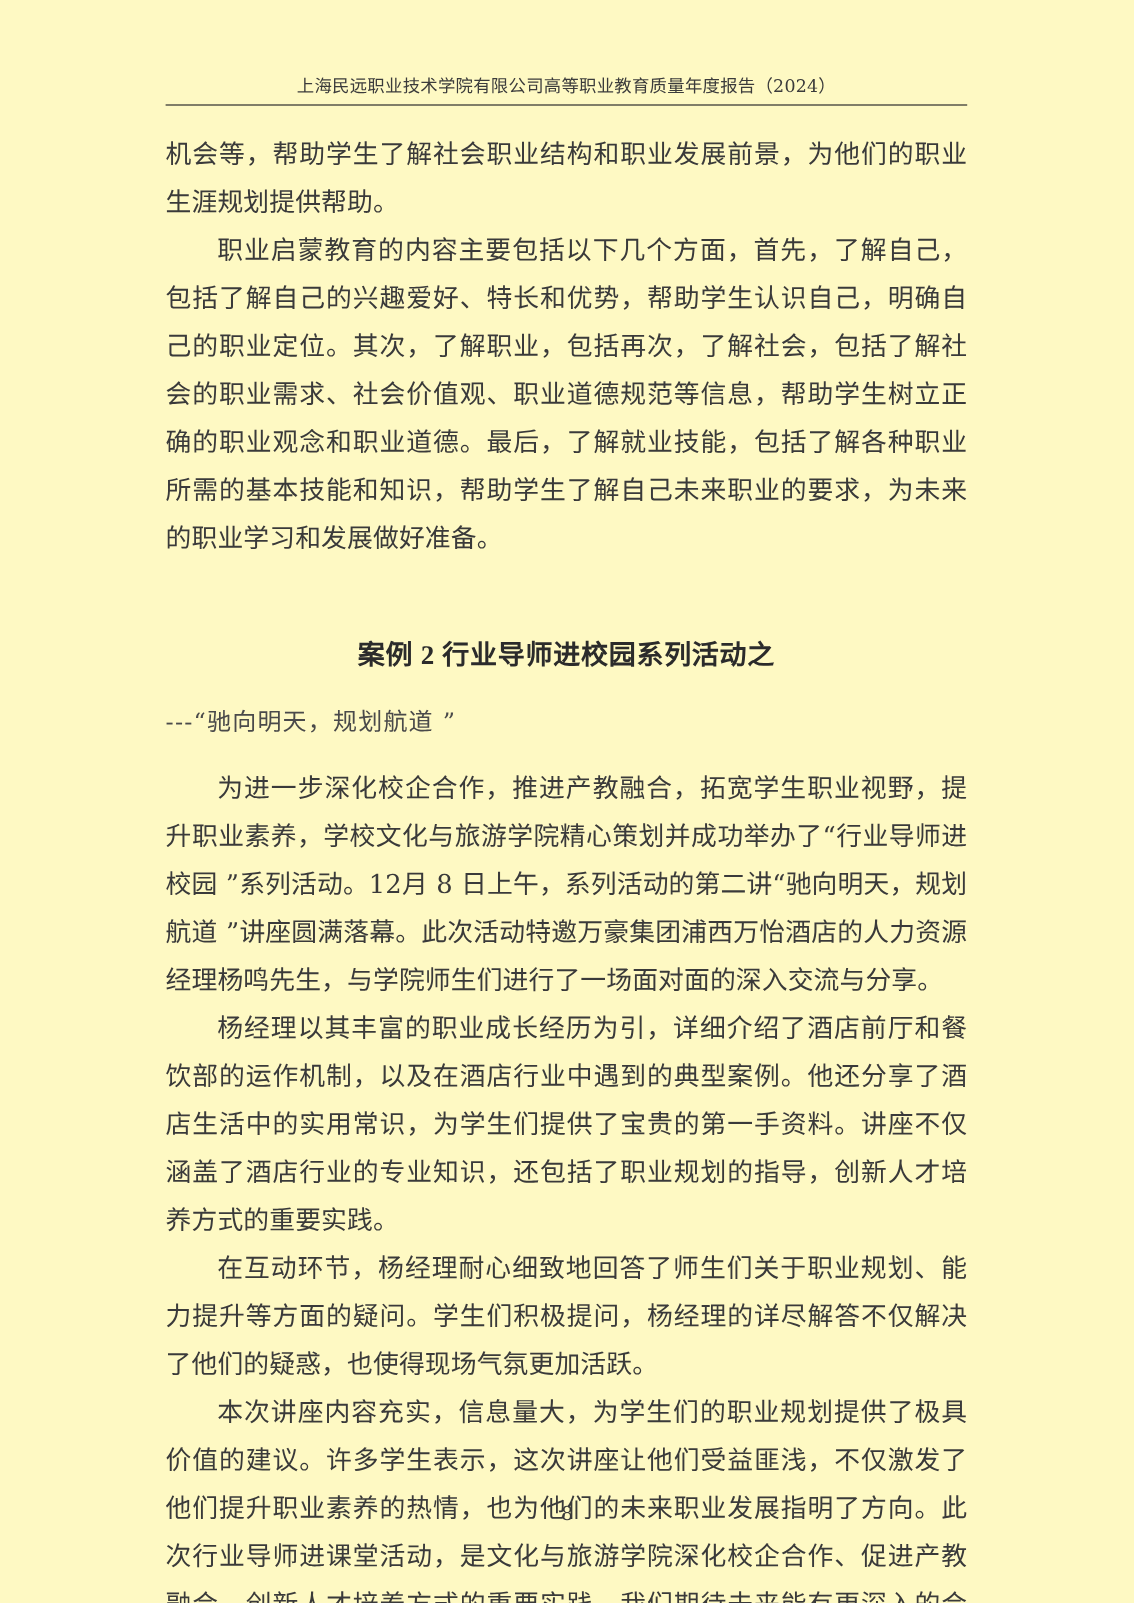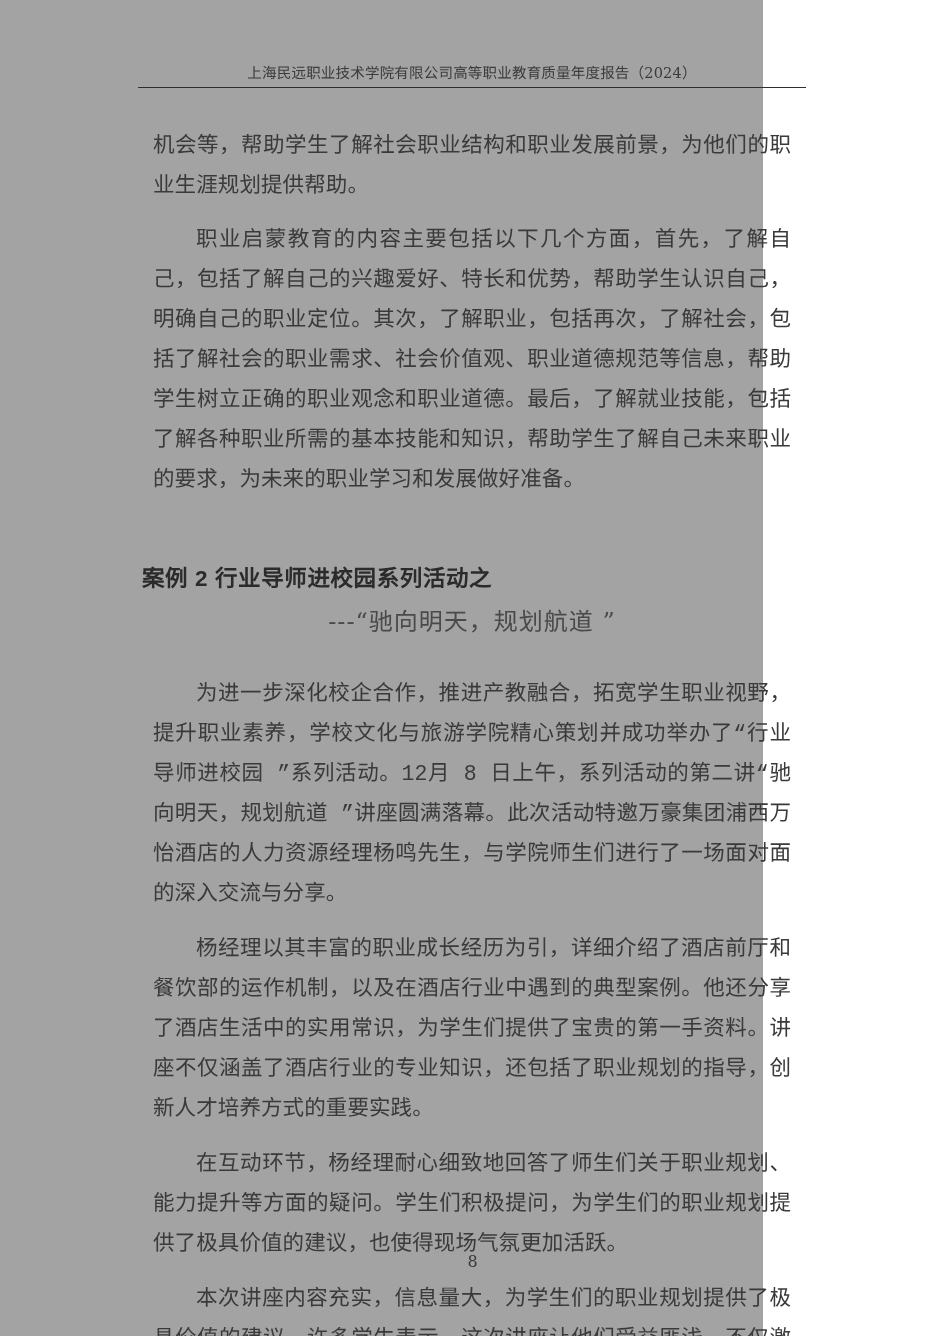--- a/index.html
+++ b/index.html
@@ -9,23 +9,23 @@
   }
   body {
     width: 945px;
     height: 1336px;
     background: #ffffff;
     font-family: "DejaVu Serif", "Liberation Serif", serif;
     overflow: hidden;
   }
   .page {
     position: relative;
-    width: 763px;
+    width: 945px;
     height: 1336px;
-    background: #a3a3a3;
+    background: #fef9c3;
     box-sizing: border-box;
   }
   
   .header {
     position: absolute;
     left: 138px;
     top: 62px;
     width: 668px;
     text-align: center;
   }
@@ -49,46 +49,45 @@
     left: 138px;
     top: 110px;
     width: 668px;
   }
   .para {
     font-size: 21.5px;
     line-height: 40px;
     color: #3a3a3a;
     text-align: justify;
     text-justify: inter-ideograph;
-    margin: 15px;
+    margin: 0;
     letter-spacing: 0.1px;
     font-family: "DejaVu Serif", "Liberation Serif", serif;
   }
   .para.indent {
     text-indent: 2em;
-    font-family: Liberation Mono, monospace;
   }
   .spacer-sm { height: 18px; }
   .spacer-md { height: 40px; }
   
   .case-heading {
     font-size: 22.5px;
     line-height: 40px;
     font-weight: bold;
     color: #2b2b2b;
-    text-align: left;
-    margin: 4px;
+    text-align: center;
+    margin: 16px;
     letter-spacing: 0.6px;
-    font-family: Liberation Sans, sans-serif;
+    font-family: Liberation Serif, serif;
   }
   .case-subheading {
-    font-size: 24px;
+    font-size: 20px;
     line-height: 38px;
     color: #4a4a4a;
-    text-align: center;
+    text-align: left;
     margin: 0;
     letter-spacing: 1px;
     font-family: "DejaVu Serif", "Liberation Serif", serif;
   }
   
   .footer {
     position: absolute;
     left: 0;
     top: 1252px;
     width: 945px;
@@ -121,21 +120,21 @@
     <h2 class="case-heading">案例 2 行业导师进校园系列活动之</h2>
 
     <div class="case-subheading">---“驰向明天，规划航道 ”</div>
 
     <div class="spacer-sm"></div>
 
     <p class="para indent">为进一步深化校企合作，推进产教融合，拓宽学生职业视野，提升职业素养，学校文化与旅游学院精心策划并成功举办了“行业导师进校园 ”系列活动。12月 8 日上午，系列活动的第二讲“驰向明天，规划航道 ”讲座圆满落幕。此次活动特邀万豪集团浦西万怡酒店的人力资源经理杨鸣先生，与学院师生们进行了一场面对面的深入交流与分享。</p>
 
     <p class="para indent">杨经理以其丰富的职业成长经历为引，详细介绍了酒店前厅和餐饮部的运作机制，以及在酒店行业中遇到的典型案例。他还分享了酒店生活中的实用常识，为学生们提供了宝贵的第一手资料。讲座不仅涵盖了酒店行业的专业知识，还包括了职业规划的指导，创新人才培养方式的重要实践。</p>
 
-    <p class="para indent">在互动环节，杨经理耐心细致地回答了师生们关于职业规划、能力提升等方面的疑问。学生们积极提问，为学生们的职业规划提供了极具价值的建议，也使得现场气氛更加活跃。</p>
+    <p class="para indent">在互动环节，杨经理耐心细致地回答了师生们关于职业规划、能力提升等方面的疑问。学生们积极提问，杨经理的详尽解答不仅解决了他们的疑惑，也使得现场气氛更加活跃。</p>
 
     <p class="para indent">本次讲座内容充实，信息量大，为学生们的职业规划提供了极具价值的建议。许多学生表示，这次讲座让他们受益匪浅，不仅激发了他们提升职业素养的热情，也为他们的未来职业发展指明了方向。此次行业导师进课堂活动，是文化与旅游学院深化校企合作、促进产教融合、创新人才培养方式的重要实践，我们期待未来能有更深入的合作。</p>
 
   </div>
 
   <div class="footer">
     <span class="page-number">8</span>
   </div>
 
 </div>

